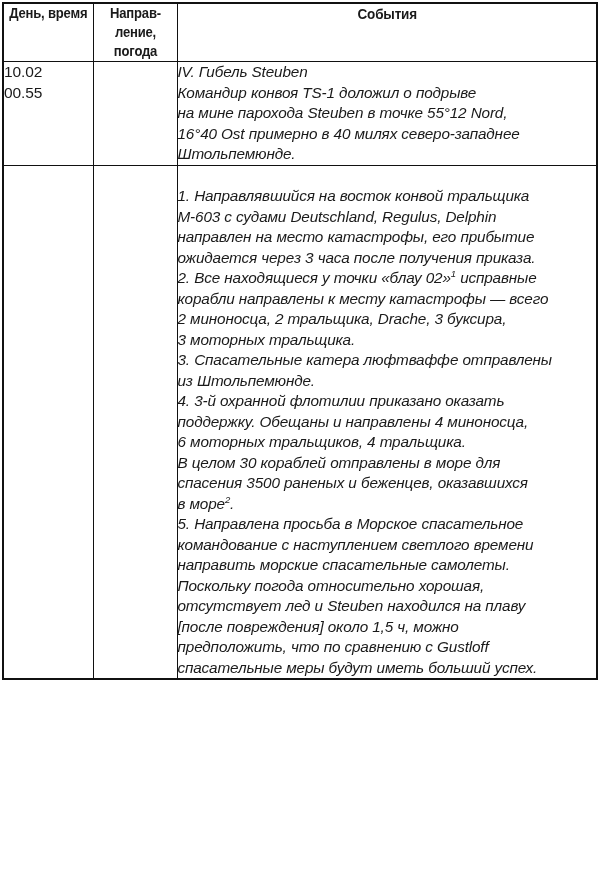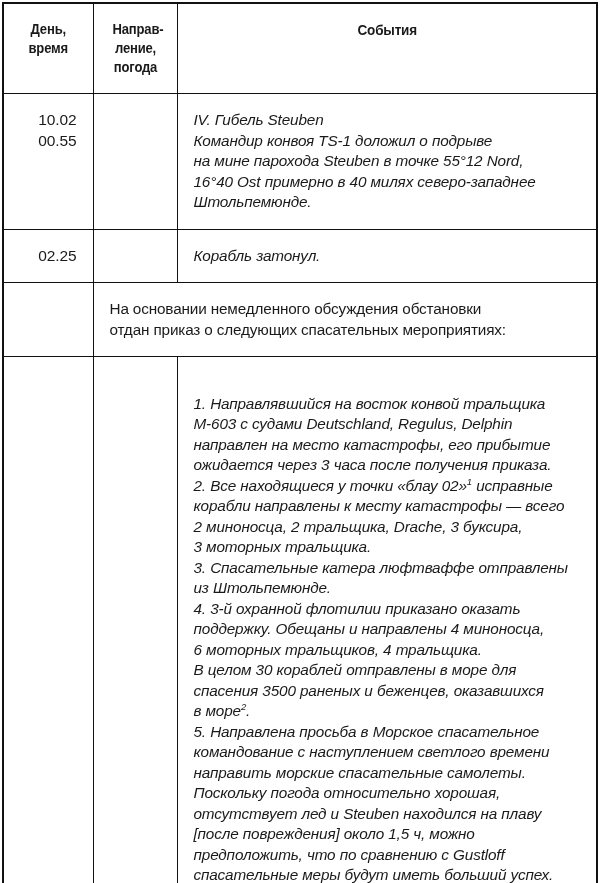--- a/index.html
+++ b/index.html
@@ -20,21 +20,21 @@
     margin: 2px 0 0 2px;
     border-collapse: collapse;
     table-layout: fixed;
     border: 2px solid #111111;
   }
 
   .log-table td,
   .log-table th {
     border: 1.5px solid #111111;
     vertical-align: top;
-    padding: 16px;
+    padding: 0;
   }
 
   
   .col-time   { width: 90px; }
   .col-wx     { width: 84px; }
   .col-events { width: auto; margin-left: 12px; }
 
   
   .hdr {
     text-align: center;
@@ -50,21 +50,21 @@
   .hdr-inner {
     display: block;
     transform: scaleX(0.9);
   }
   .hdr-events {
     font-size: 15px;
   }
 
   
   .cell-time {
-    text-align: right;
+    text-align: left;
     font-size: 15.5px;
     line-height: 20.5px;
     padding: 7px 4px 6px 4px;
     white-space: pre-line;
     letter-spacing: -0.1px;
   }
   .cell-wx {
     padding: 7px 4px 6px 4px;
   }
   .cell-events {
@@ -122,31 +122,21 @@
       <td class="cell-time">10.02
 00.55</td>
       <td class="cell-wx"></td>
       <td class="cell-events">IV. Гибель Steuben
 Командир конвоя TS-1 доложил о подрыве
 на мине парохода Steuben в точке 55°12 Nord,
 16°40 Ost примерно в 40 милях северо-западнее
 Штольпемюнде.</td>
     </tr>
 
-    <tr>
-      <td class="cell-time">02.25</td>
-      <td class="cell-wx"></td>
-      <td class="cell-events">Корабль затонул.</td>
-    </tr>
 
-    <tr>
-      <td class="cell-time"></td>
-      <td class="cell-events-merged" colspan="2">На основании немедленного обсуждения обстановки
-отдан приказ о следующих спасательных мероприятиях:</td>
-    </tr>
 
     <tr>
       <td class="cell-time"></td>
       <td class="cell-wx"></td>
       <td class="cell-events">
         <span>1. Направлявшийся на восток конвой тральщика
 М-603 с судами Deutschland, Regulus, Delphin
 направлен на место катастрофы, его прибытие
 ожидается через 3 часа после получения приказа.
 2. Все находящиеся у точки «блау 02»</span><sup>1</sup><span> исправные

